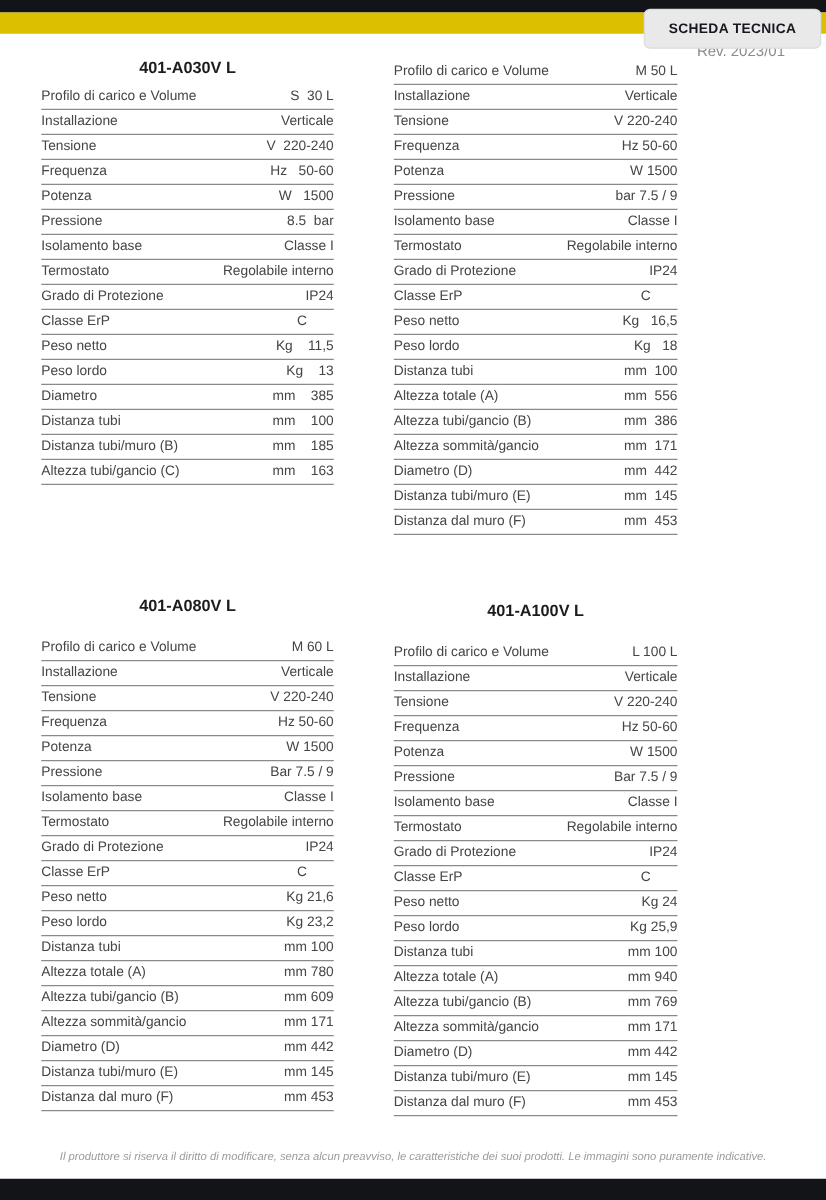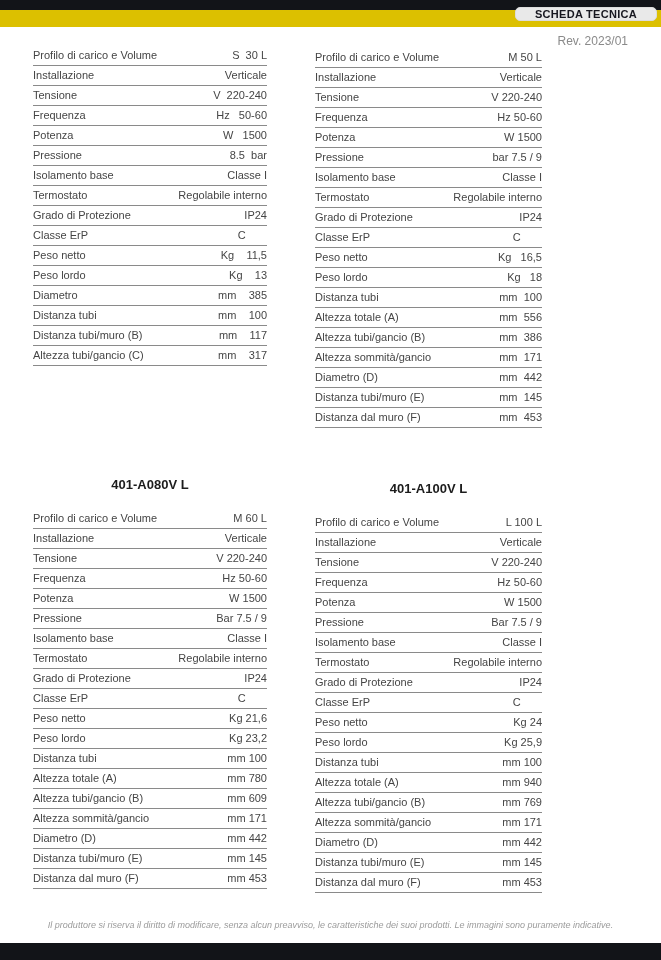--- a/index.html
+++ b/index.html
@@ -13,21 +13,21 @@
   }
   .bar-top-black {
     position: absolute; left: 0; top: 0; width: 661px; height: 10px;
     background: var(--bar-black, #121418);
   }
   .bar-top-yellow {
     position: absolute; left: 0; top: 10px; width: 661px; height: 17px;
     background: var(--accent, #dcc000);
   }
   .badge {
-    position: absolute; top: 7px; right: 4px; width: 142px; height: 14px;
+    position: absolute; top: 7px; right: 4px; width: 142px; height: 32px;
     background: var(--badge-bg, #e9e9e9);
     border: 1px solid #dcdcdc;
     border-radius: 5px;
     display: flex; align-items: center; justify-content: center;
     font-size: 11px; font-weight: bold; letter-spacing: 0.3px;
     color: #17171f;
     z-index: 2;
   }
   .rev {
     position: absolute; top: 34px; right: 33px;
@@ -68,20 +68,21 @@
 
 <div class="bar-top-black"></div>
 <div class="bar-top-yellow"></div>
 
 <div class="badge">
   <span>SCHEDA TECNICA</span>
 </div>
 <div class="rev">Rev. 2023/01</div>
 
 <section class="tbl tbl-a030">
+  <h2 class="tbl-title">401-A030V L</h2>
   <div class="rows">
       <div class="row">
         <span class="lbl">Profilo di carico e Volume</span>
         <span class="val">S  30 L</span>
       </div>
       <div class="row">
         <span class="lbl">Installazione</span>
         <span class="val">Verticale</span>
       </div>
       <div class="row">
@@ -127,25 +128,25 @@
       <div class="row">
         <span class="lbl">Diametro</span>
         <span class="val">mm    385</span>
       </div>
       <div class="row">
         <span class="lbl">Distanza tubi</span>
         <span class="val">mm    100</span>
       </div>
       <div class="row">
         <span class="lbl">Distanza tubi/muro (B)</span>
-        <span class="val">mm    117</span>
+        <span class="val">mm    185</span>
       </div>
       <div class="row">
         <span class="lbl">Altezza tubi/gancio (C)</span>
-        <span class="val">mm    317</span>
+        <span class="val">mm    163</span>
       </div>
     </div>
 </section>
 
 <section class="tbl tbl-a050">
   <div class="rows">
       <div class="row">
         <span class="lbl">Profilo di carico e Volume</span>
         <span class="val">M 50 L</span>
       </div>

